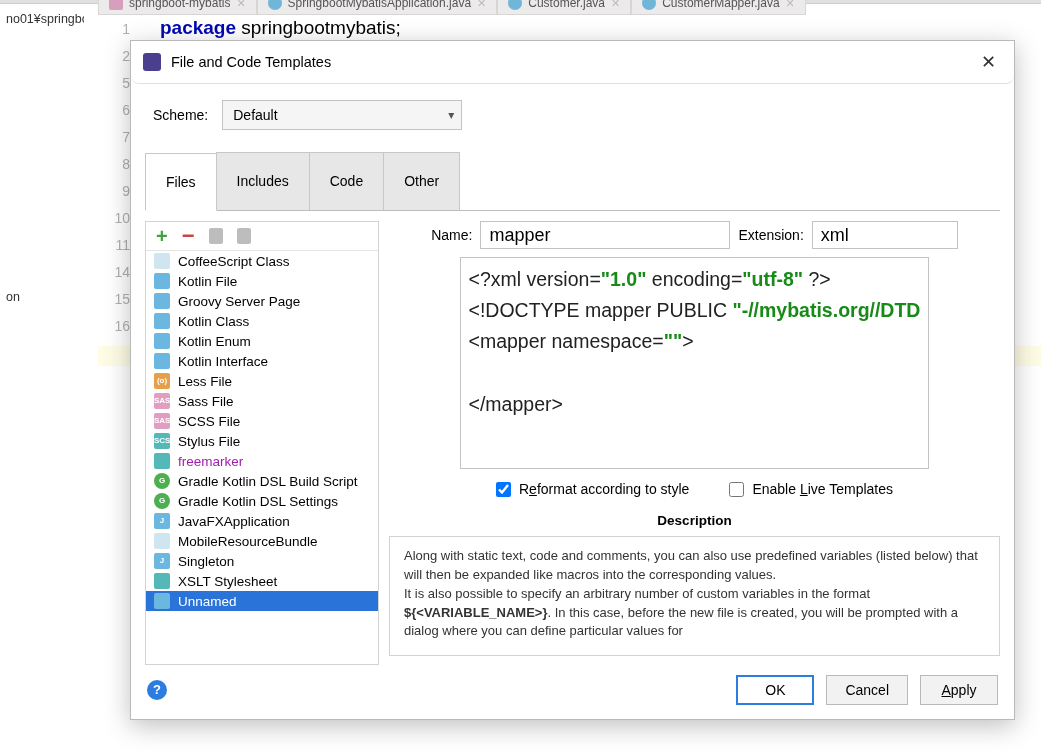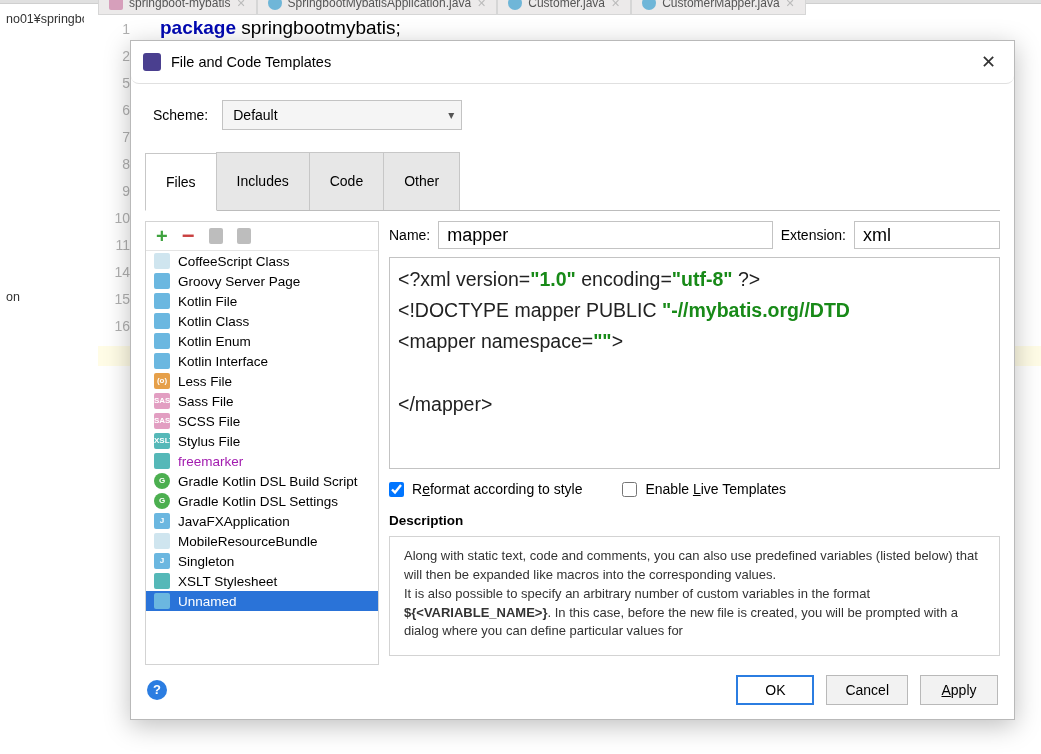--- a/index.html
+++ b/index.html
@@ -49,21 +49,21 @@
     .tpl-item.selected { background: #2a73d8; color: #fff; }
     .tpl-item.link { color: #a21caf; }
     .tpl-ico { width: 16px; height: 16px; border-radius: 2px; display: inline-block; font-size: 8px; text-align: center; line-height: 16px; color: #fff; font-weight: bold; flex-shrink:0;}
     .tpl-ico.file { background: #cfe5ef; }
     .tpl-ico.pink { background: #e29ec2; }
     .tpl-ico.green { background: #4caf50; border-radius: 50%; }
     .tpl-ico.blue { background: #6bb7e0; }
     .tpl-ico.teal { background: #55b8b8; }
     .tpl-ico.orange { background: #e6a04a; }
 
-    .right-pane { flex: 1; display: flex; flex-direction: column; gap: 8px; min-width:0; }
+    .right-pane { flex: 1; display: flex; flex-direction: column; gap: 8px; min-width:0;align-items:center; }
     .name-row { display: flex; align-items: center; gap: 8px; font-size: 14px; }
     .name-row input { height: 28px; border: 1px solid #c3c3c3; padding: 0 8px; font-size: 18px; }
     .name-row .name-in { flex: 1; }
     .name-row .ext-in { width: 146px; }
 
     .editor { height: 212px; border: 1px solid #c3c3c3; padding: 6px 8px; font-family: Consolas, monospace; font-size: 19.5px; overflow: hidden; white-space: pre; line-height: 1.55; }
     .str { color: #188a18; font-weight: bold; }
     .tok { color: #222; }
 
     .check-row { display: flex; align-items: center; gap: 40px; font-size: 14px; padding: 4px 0 2px; }
@@ -166,25 +166,25 @@
         <span class="copy"></span>
         <span class="paste"></span>
       </div>
       <div class="tpl-list" id="tpllist">
           <div class="tpl-item">
             <span class="tpl-ico file"></span>
             <span>CoffeeScript Class</span>
           </div>
           <div class="tpl-item">
             <span class="tpl-ico blue"></span>
+            <span>Kotlin File</span>
+          </div>
+          <div class="tpl-item">
+            <span class="tpl-ico blue"></span>
             <span>Groovy Server Page</span>
-          </div>
-          <div class="tpl-item">
-            <span class="tpl-ico blue"></span>
-            <span>Kotlin File</span>
           </div>
           <div class="tpl-item">
             <span class="tpl-ico blue"></span>
             <span>Kotlin Class</span>
           </div>
           <div class="tpl-item">
             <span class="tpl-ico blue"></span>
             <span>Kotlin Enum</span>
           </div>
           <div class="tpl-item">
@@ -197,21 +197,21 @@
           </div>
           <div class="tpl-item">
             <span class="tpl-ico pink">SASS</span>
             <span>Sass File</span>
           </div>
           <div class="tpl-item">
             <span class="tpl-ico pink">SASS</span>
             <span>SCSS File</span>
           </div>
           <div class="tpl-item">
-            <span class="tpl-ico teal">XSLT</span>
+            <span class="tpl-ico teal">SCSS</span>
             <span>Stylus File</span>
           </div>
           <div class="tpl-item link">
             <span class="tpl-ico teal"></span>
             <span>freemarker</span>
           </div>
           <div class="tpl-item">
             <span class="tpl-ico green">G</span>
             <span>Gradle Kotlin DSL Build Script</span>
           </div>

